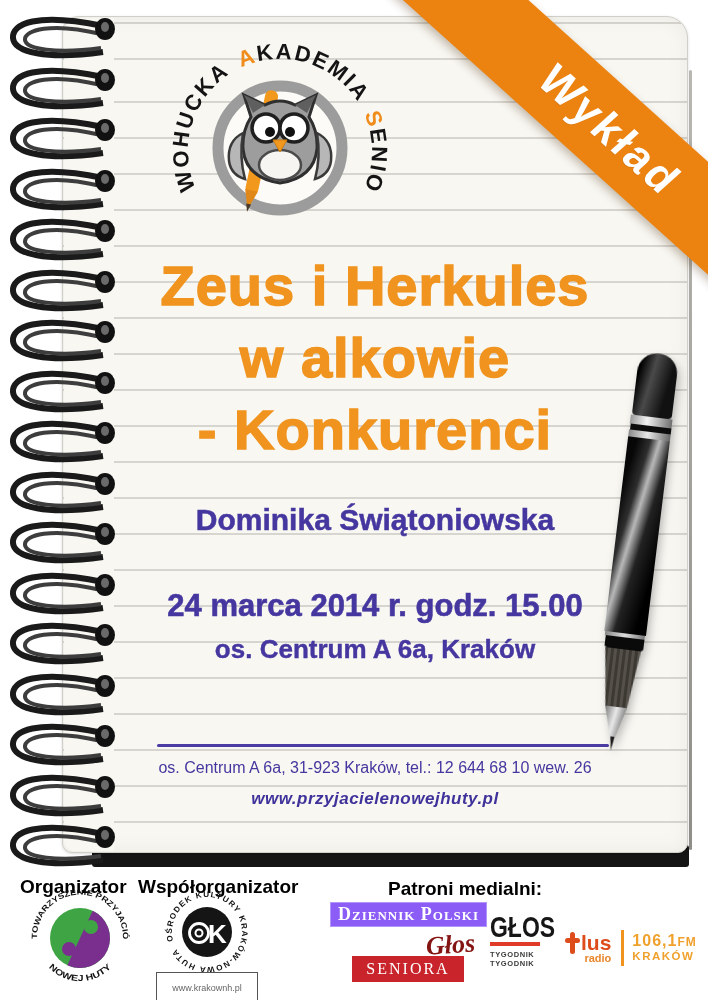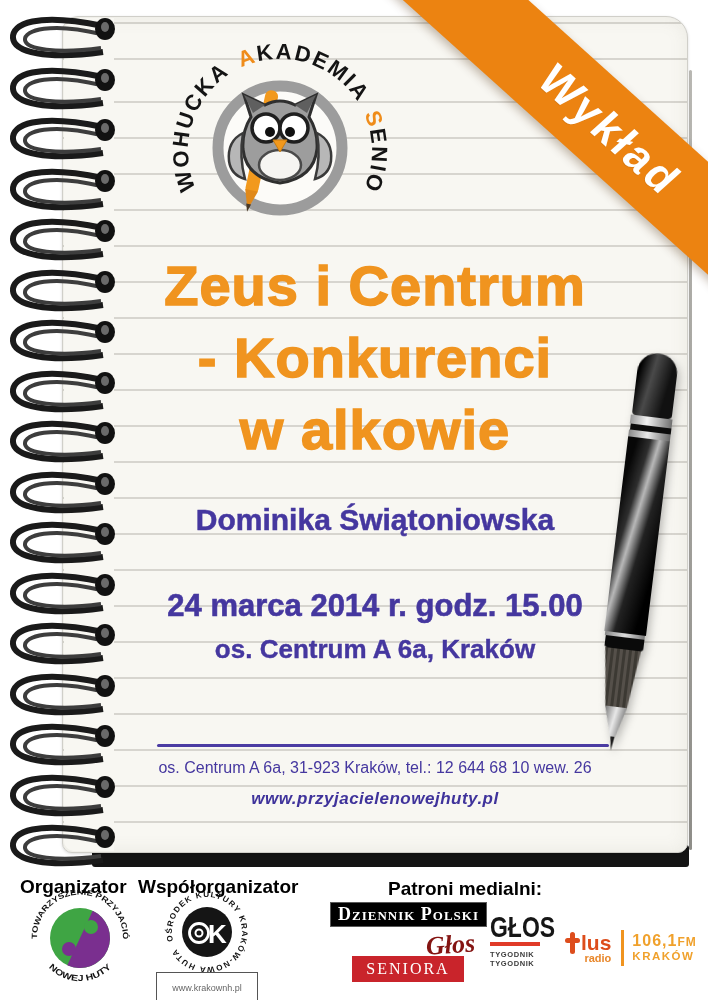--- a/index.html
+++ b/index.html
@@ -85,21 +85,21 @@
   .lbl-org{ left:20px; top:876px; width:120px; }
   .lbl-coorg{ left:138px; top:876px; width:130px; }
   .lbl-media{ left:388px; top:878px; width:200px; }
   .org-logo{ position:absolute; left:30px; top:890px; }
   .coorg-logo{ position:absolute; left:152px; top:890px; }
   .coorg-www{ position:absolute; left:156px; top:972px; width:102px; text-align:center;
               border:1px solid #555; font-size:9px; color:#666; padding:10px 2px; background:#fff; }
   .small-ring{ font-weight:bold; fill:#111; }
   
   .dziennik{ position:absolute; left:330px; top:902px; width:157px; height:25px;
-             background:#000000; color:#fff; display:flex; align-items:center; justify-content:center;
+             background:#8b5cf6; color:#fff; display:flex; align-items:center; justify-content:center;
              font-family:"Liberation Serif",serif; font-variant:small-caps; font-weight:700;
              font-size:18px; letter-spacing:1px; box-shadow:inset 0 0 0 1px rgba(255,255,255,0.35); }
   .glos-seniora{ position:absolute; left:350px; top:928px; width:125px; height:56px; }
   .gs-script{ position:absolute; right:0px; top:2px; font-family:"Liberation Serif",serif;
               font-style:italic; font-weight:700; font-size:26px; color:#841412;
               transform:rotate(-4deg); z-index:2; }
   .gs-box{ position:absolute; left:2px; top:28px; width:112px; height:26px; background:#C9242B;
            color:#fff; font-family:"Liberation Serif",serif; font-size:16px; letter-spacing:2px;
            display:flex; align-items:center; justify-content:center; }
   .glos-tyg{ position:absolute; left:490px; top:912px; width:60px; text-align:left; }
@@ -187,23 +187,23 @@
       <circle cx="125" cy="99" r="5" fill="#111"></circle>
       <path d="M108,107 L122,107 L115,119 Z" fill="#F2991D" stroke="#c97d12" stroke-width="1"></path>
     </g>
   </svg>
 
   <div class="ribbon">
     <span>Wykład</span>
   </div>
 
   <div class="ptext title">
-    <div>Zeus i Centrum</div>
+    <div>Zeus i Herkules</div>
+    <div>w alkowie</div>
     <div>- Konkurenci</div>
-    <div>w alkowie</div>
   </div>
   <div class="ptext speaker">Dominika Świątoniowska</div>
   <div class="ptext datetime">24 marca 2014 r. godz. 15.00</div>
   <div class="ptext venue">os. Centrum A 6a, Kraków</div>
 
   <div class="sep-line"></div>
   <div class="ptext contact">os. Centrum A 6a, 31-923 Kraków, tel.: 12 644 68 10 wew. 26</div>
   <div class="ptext website">www.przyjacielenowejhuty.pl</div>
 
   <div class="pen">

